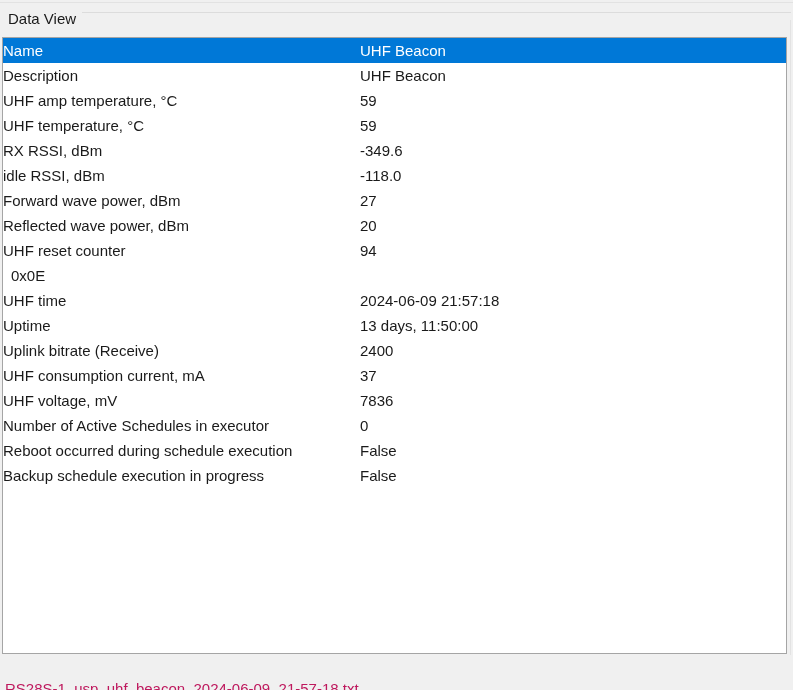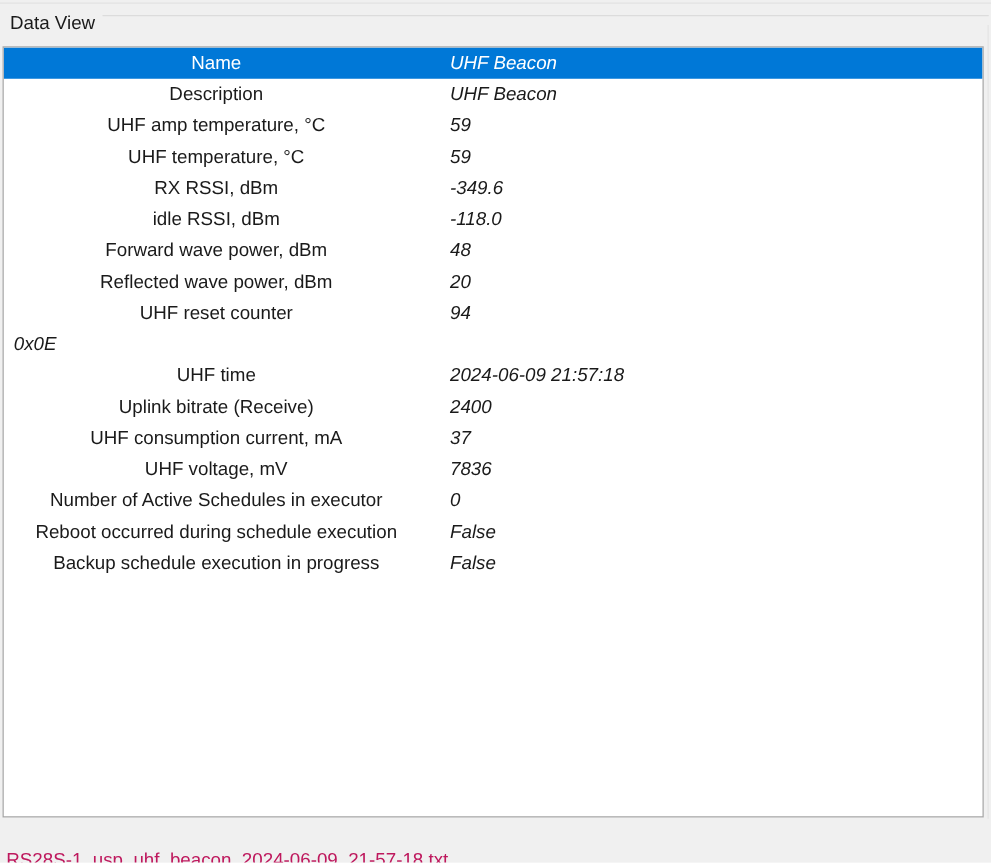--- a/index.html
+++ b/index.html
@@ -67,29 +67,28 @@
     background: transparent;
   }
   .row.selected {
     background: #0078d7;
     color: #ffffff;
   }
   .row .label {
     width: 349px;
     box-sizing: border-box;
     padding-right: 9px;
-    text-align: center;
+    text-align: left;
     white-space: nowrap;
     overflow: hidden;
   }
   .row .value {
     box-sizing: border-box;
     padding-left: 8px;
     white-space: nowrap;
-    font-style: italic;
   }
   
   .collapse-box {
     position: absolute;
     left: 7px; top: 6px;
     width: 11px; height: 11px;
     box-sizing: border-box;
     border: 1px solid #8f8f8f;
     background: #f4f4f4;
   }
@@ -153,40 +152,45 @@
     <span class="value">-349.6</span>
   </div>
     <div class="row">
 
     <span class="label">idle RSSI, dBm</span>
     <span class="value">-118.0</span>
   </div>
     <div class="row">
 
     <span class="label">Forward wave power, dBm</span>
-    <span class="value">48</span>
+    <span class="value">27</span>
   </div>
     <div class="row">
 
     <span class="label">Reflected wave power, dBm</span>
     <span class="value">20</span>
   </div>
     <div class="row">
 
     <span class="label">UHF reset counter</span>
     <span class="value">94</span>
   </div>
     <div class="row">
 
     <span class="value">0x0E</span>
   </div>
     <div class="row">
 
     <span class="label">UHF time</span>
     <span class="value">2024-06-09 21:57:18</span>
+  </div>
+    <div class="row">
+
+    <span class="label">Uptime</span>
+    <span class="value">13 days, 11:50:00</span>
   </div>
     <div class="row">
 
     <span class="label">Uplink bitrate (Receive)</span>
     <span class="value">2400</span>
   </div>
     <div class="row">
 
     <span class="label">UHF consumption current, mA</span>
     <span class="value">37</span>

